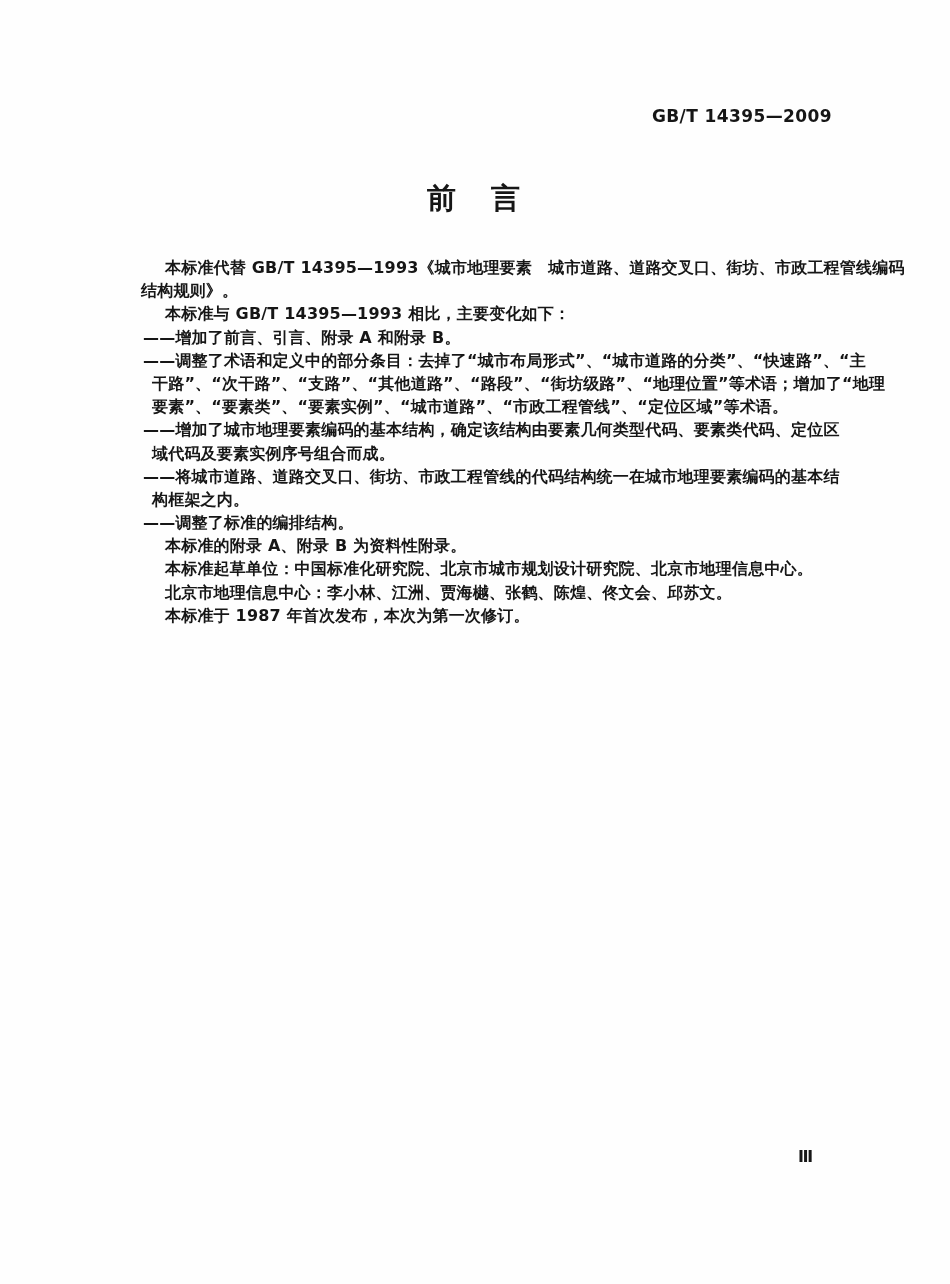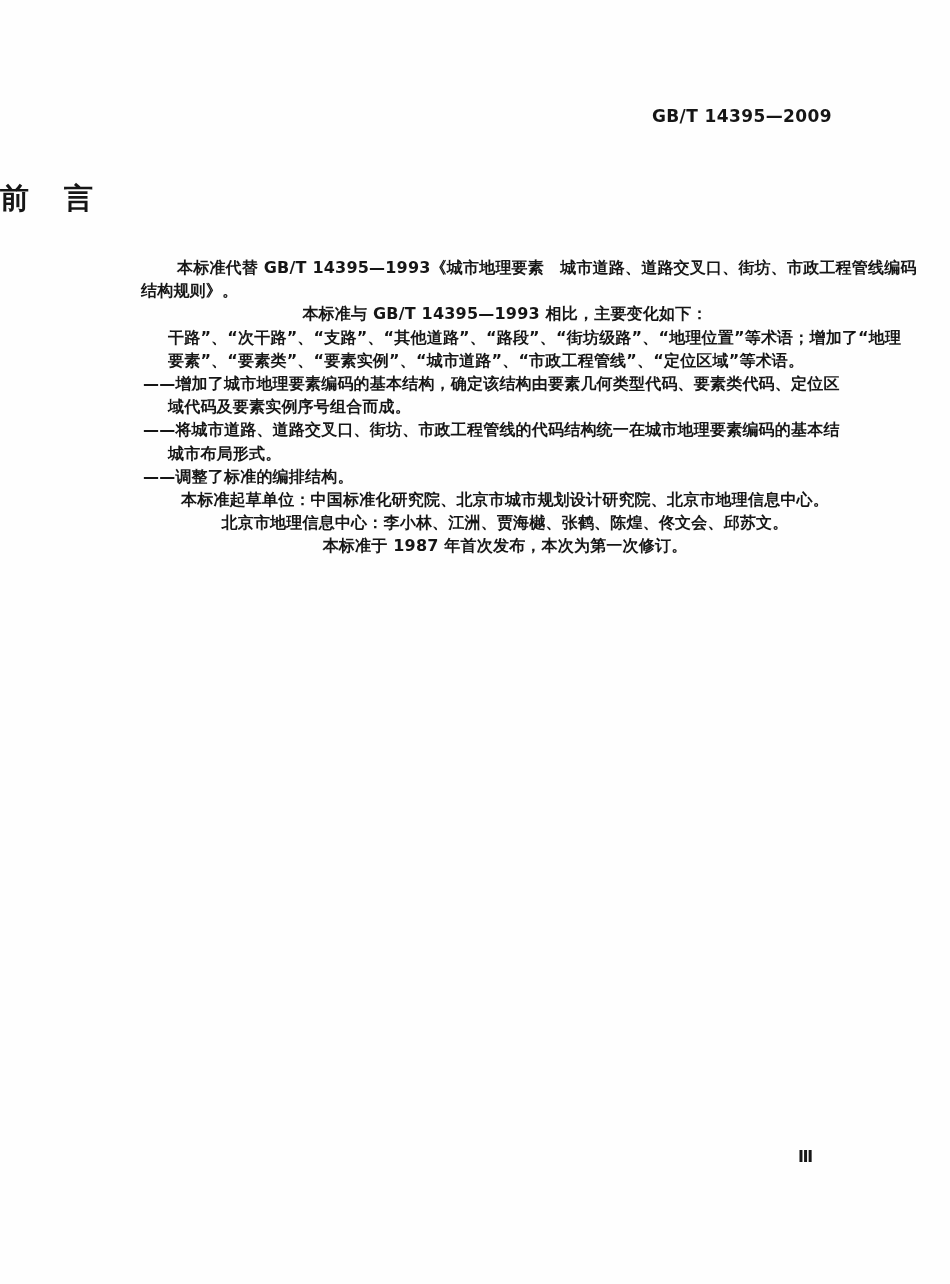--- a/index.html
+++ b/index.html
@@ -23,21 +23,21 @@
     font-size: 17px;
     font-weight: 700;
     letter-spacing: 0.4px;
     white-space: nowrap;
   }
   .page-title {
     position: absolute;
     top: 179px;
     left: 0;
     width: 100%;
-    text-align: left;
+    text-align: center;
     font-size: 29px;
     font-weight: 700;
     letter-spacing: 3px;
     white-space: nowrap;
   }
   .foreword {
     position: absolute;
     left: 133px;
     top: 256px;
     width: 700px;
@@ -45,22 +45,22 @@
     font-weight: 600;
   }
   .line {
     height: 23.2px;
     line-height: 23.2px;
     white-space: nowrap;
     letter-spacing: 0.2px;
   }
   .ind-none { margin-left: 8px; }
   .ind-dash { margin-left: 10px; }
-  .ind-cont { margin-left: 35px; }
-  .ind-para { margin-left: 44px; text-align: center; }
+  .ind-cont { margin-left: 19px; }
+  .ind-para { margin-left: 32px; }
   .page-number {
     position: absolute;
     left: 798px;
     top: 1147px;
     font-size: 16px;
     font-weight: 700;
   }
 </style>
 </head>
 <body>
@@ -68,27 +68,30 @@
 <div class="page">
 
   <div class="doc-code">GB/T 14395—2009</div>
 
   <div class="page-title">前　言</div>
 
   <div class="foreword">
       <div class="line ind-para">本标准代替 GB/T 14395—1993《城市地理要素　城市道路、道路交叉口、街坊、市政工程管线编码</div>
       <div class="line ind-none">结构规则》。</div>
       <div class="line ind-para">本标准与 GB/T 14395—1993 相比，主要变化如下：</div>
+      <div class="line ind-dash">——增加了前言、引言、附录 A 和附录 B。</div>
+      <div class="line ind-dash">——调整了术语和定义中的部分条目：去掉了“城市布局形式”、“城市道路的分类”、“快速路”、“主</div>
       <div class="line ind-cont">干路”、“次干路”、“支路”、“其他道路”、“路段”、“街坊级路”、“地理位置”等术语；增加了“地理</div>
       <div class="line ind-cont">要素”、“要素类”、“要素实例”、“城市道路”、“市政工程管线”、“定位区域”等术语。</div>
       <div class="line ind-dash">——增加了城市地理要素编码的基本结构，确定该结构由要素几何类型代码、要素类代码、定位区</div>
       <div class="line ind-cont">域代码及要素实例序号组合而成。</div>
       <div class="line ind-dash">——将城市道路、道路交叉口、街坊、市政工程管线的代码结构统一在城市地理要素编码的基本结</div>
-      <div class="line ind-cont">城市布局形式。</div>
+      <div class="line ind-cont">构框架之内。</div>
       <div class="line ind-dash">——调整了标准的编排结构。</div>
+      <div class="line ind-para">本标准的附录 A、附录 B 为资料性附录。</div>
       <div class="line ind-para">本标准起草单位：中国标准化研究院、北京市城市规划设计研究院、北京市地理信息中心。</div>
       <div class="line ind-para">北京市地理信息中心：李小林、江洲、贾海樾、张鹤、陈煌、佟文会、邱苏文。</div>
       <div class="line ind-para">本标准于 1987 年首次发布，本次为第一次修订。</div>
     </div>
 
   <div class="page-number">Ⅲ</div>
 
 </div>
 
 </body></html>

